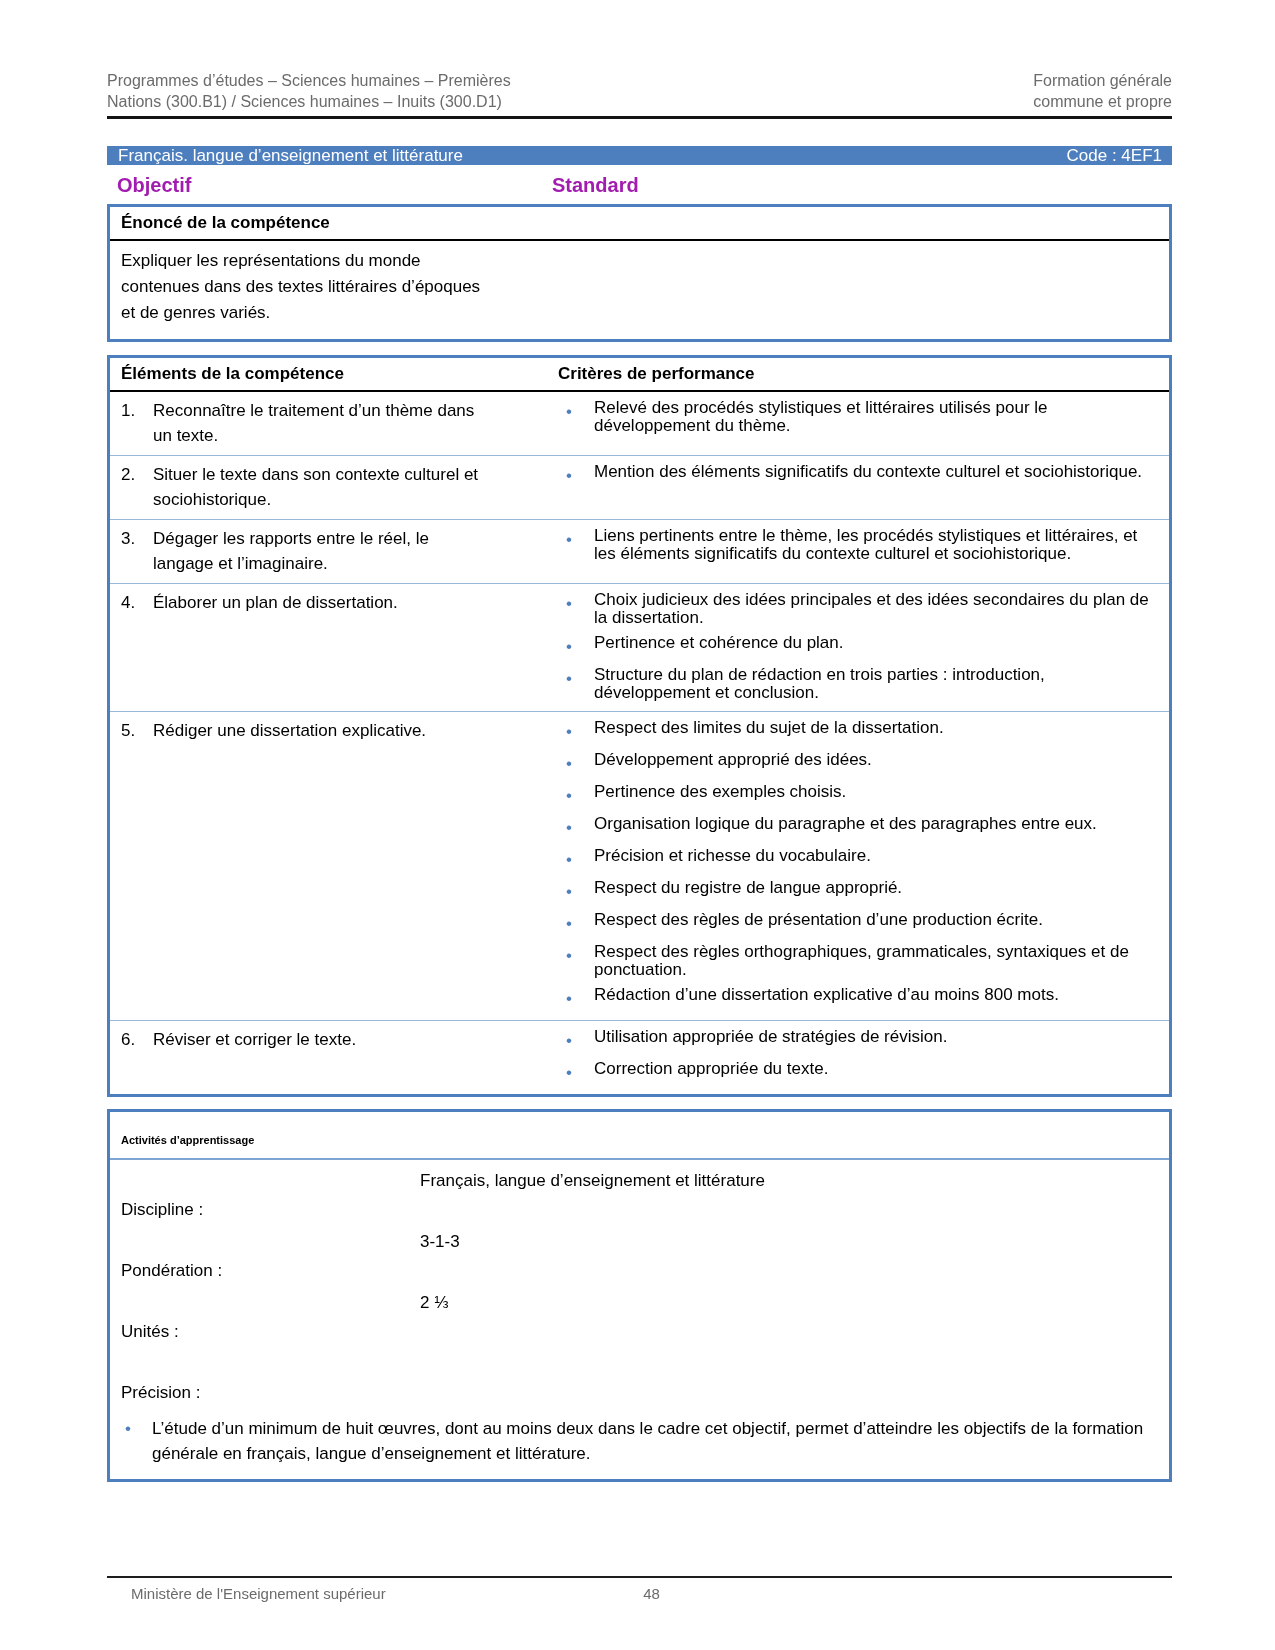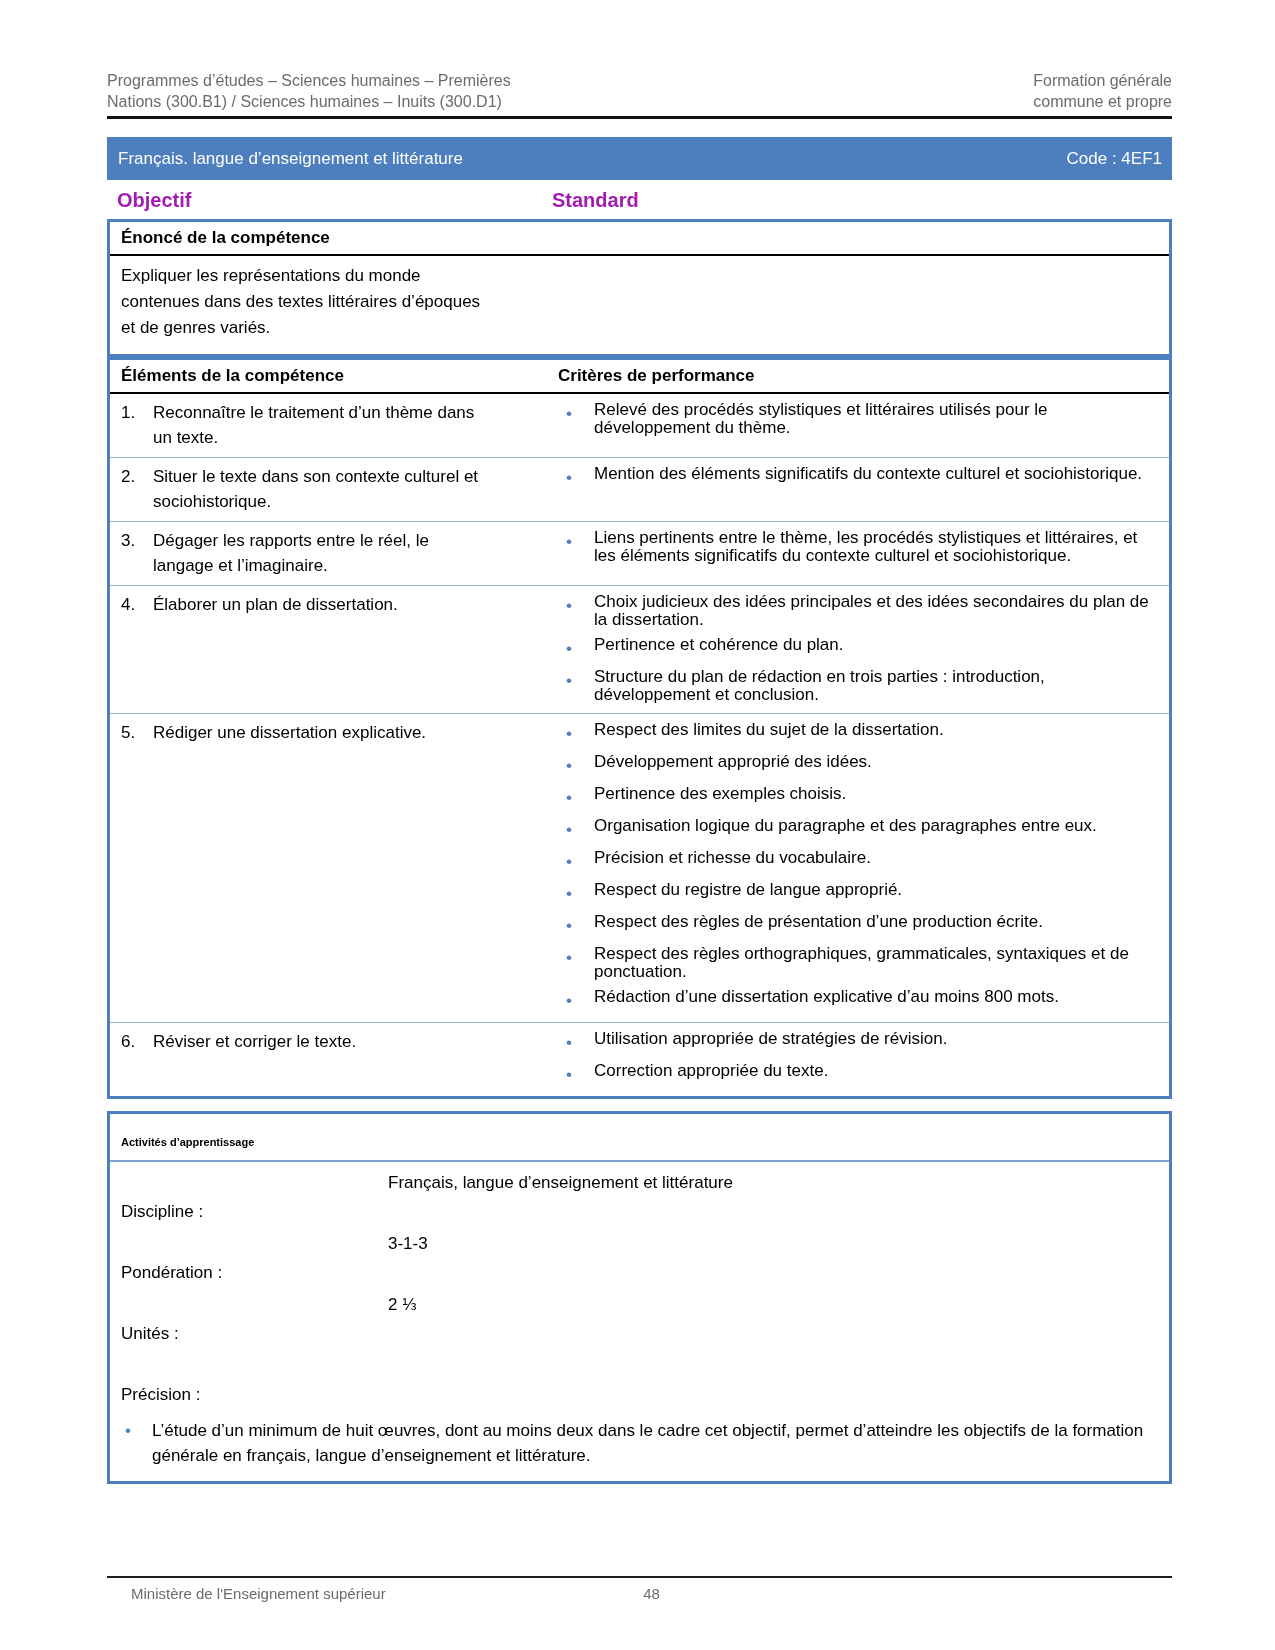--- a/index.html
+++ b/index.html
@@ -12,56 +12,56 @@
     color: #000;
   }
   .content { position: absolute; left: 107px; top: 0; width: 1065px; }
 
   
   .doc-header { margin-top: 70px; display: flex; justify-content: space-between; color: #6b6b6b; font-size: 16px; line-height: 21px; }
   .doc-header .right { text-align: right; }
   .header-rule { height: 3px; background: #141414; margin-top: 4px; }
 
   
-  .banner { margin-top: 18px; background: #4d7ebd; color: #fff; font-size: 17px; height: 43px; display: flex; align-items: center; justify-content: space-between; padding: 0 10px 0 11px; }
+  .banner { margin-top: 27px; background: #4d7ebd; color: #fff; font-size: 17px; height: 19px; display: flex; align-items: center; justify-content: space-between; padding: 0 10px 0 11px; }
 
   
   .obj-std { display: flex; margin-top: 8px; font-size: 20px; font-weight: bold; color: #a21caf; line-height: 24px; }
   .obj-std .obj { width: 445px; padding-left: 10px; }
 
   
   .tbl { border: 3px solid #4d7ebd; background: #fff; }
   .tbl-head { font-weight: bold; font-size: 17px; line-height: 21px; padding: 5px 10px 6px 11px; border-bottom: 2px solid #000; }
 
   
   .tbl-enonce { margin-top: 7px; }
   .enonce-body { padding: 7px 10px 13px 11px; font-size: 17px; line-height: 26px; max-width: 390px; }
 
   
-  .tbl-elements { margin-top: 0; }
+  .tbl-elements { margin-top: 13px; }
   .el-headrow { display: flex; font-weight: bold; font-size: 17px; line-height: 21px; border-bottom: 2px solid #000; padding: 5px 0 6px; }
   .el-headrow .c1 { width: 448px; padding-left: 11px; }
   .el-headrow .c2 { flex: 1; }
   .el-row { display: flex; padding: 6px 0 7px; }
   .el-row + .el-row { border-top: 1px solid #9ab7d9; }
   .el-num { width: 43px; padding-left: 11px; font-size: 17px; line-height: 25px; }
   .el-text { width: 340px; font-size: 17px; line-height: 25px; }
   .el-spacer { width: 65px; }
   .crit-list { flex: 1; padding-right: 10px; }
   .crit { display: flex; padding: 1px 0 2px; }
   .crit + .crit { margin-top: 4px; }
   .crit .dot { width: 36px; padding-left: 8px; color: #4d7ebd; font-size: 17px; line-height: 25px; }
   .crit .txt { flex: 1; font-size: 17px; line-height: 18px; }
 
   
   .tbl-activites { margin-top: 12px; }
   .act-head { font-weight: bold; font-size: 11px; line-height: 21px; padding: 18px 10px 7px 11px; border-bottom: 2px solid #7ea5d2; }
   .act-field { display: flex; padding: 10px 10px 0 11px; font-size: 17px; line-height: 22px; }
   .act-field .lbl { width: 267px; margin-top: 29px; }
-  .act-field .val { flex: 1; }
+  .act-field .val { flex: 1; margin-left: 32px; }
   .act-bullet { display: flex; padding: 12px 14px 13px 11px; }
   .act-bullet .dot { width: 31px; padding-left: 4px; color: #4d7ebd; font-size: 17px; line-height: 25px; }
   .act-bullet .txt { flex: 1; font-size: 17px; line-height: 25px; }
 
   
   .footer { position: absolute; left: 107px; width: 1065px; top: 1576px; }
   .footer-rule { height: 2px; background: #1d1d1d; }
   .footer-row { position: relative; margin-top: 6px; color: #6b6b6b; font-size: 15px; line-height: 19px; margin-left: 24px; }
   .footer-page { position: absolute; left: 0; right: 0; text-align: center; }
 </style>

